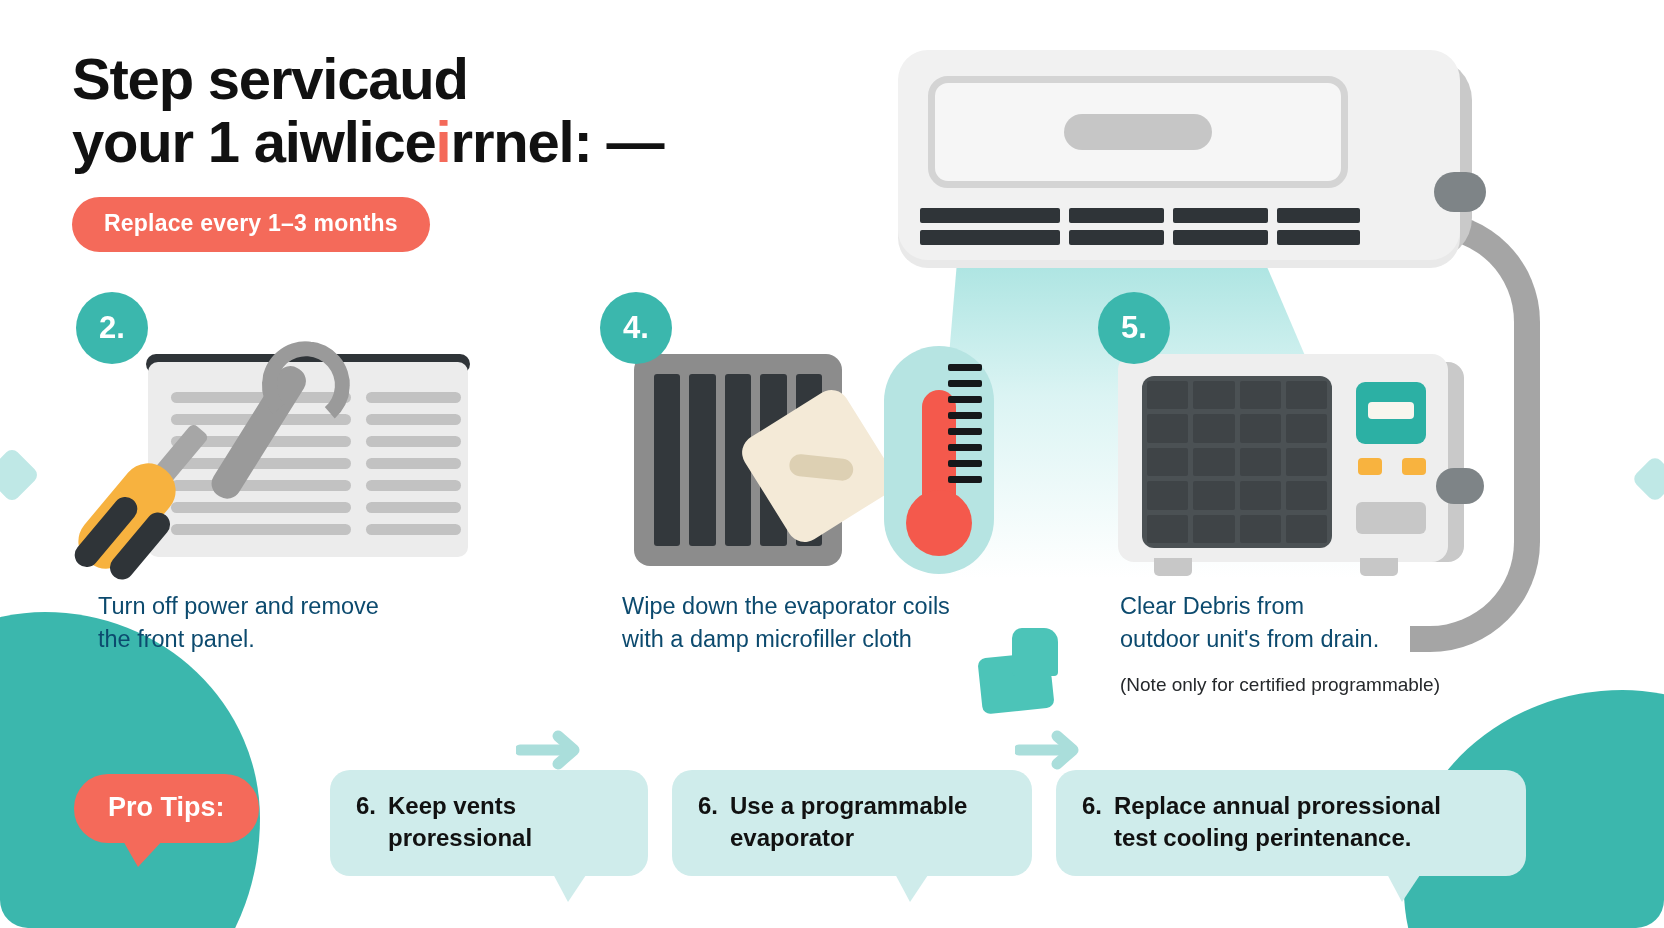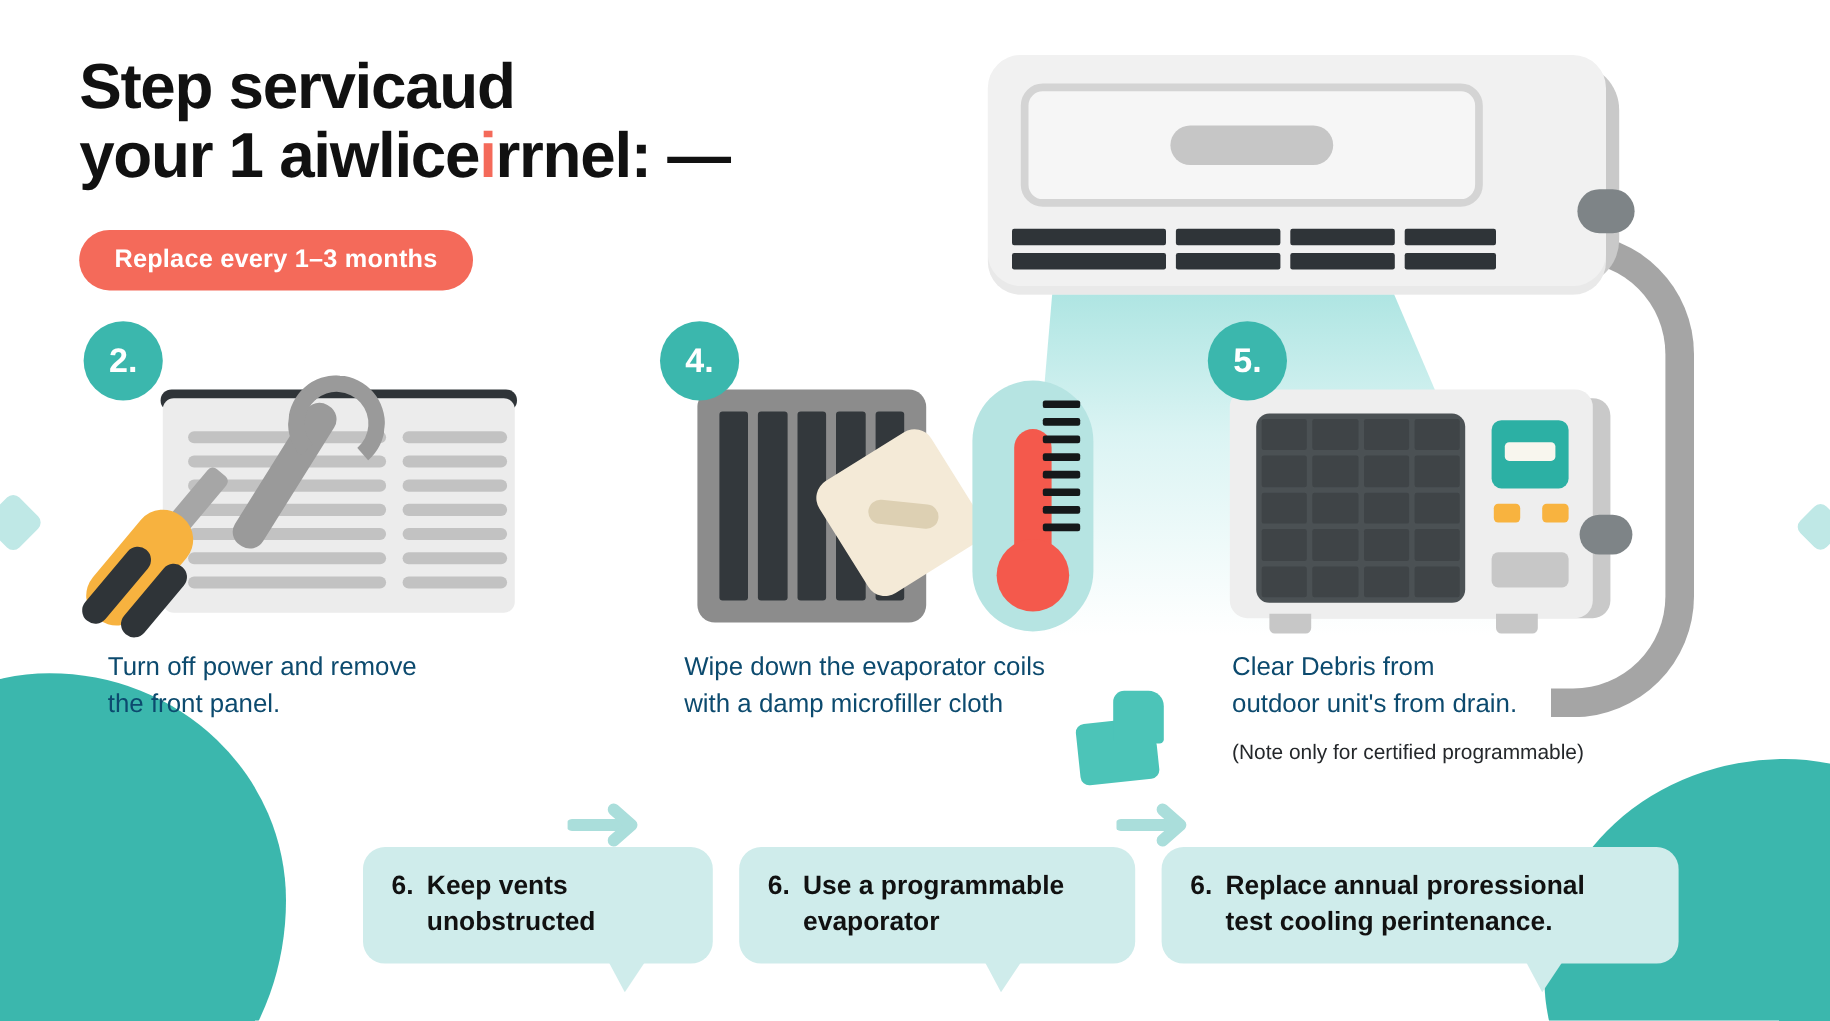--- a/index.html
+++ b/index.html
@@ -8,20 +8,21 @@
     width: 1664px; height: 928px;
     background: #ffffff;
     font-family: "Liberation Sans", sans-serif;
     overflow: hidden;
   }
   #stage {
     position: relative;
     width: 1664px; height: 928px;
     background: #ffffff;
     overflow: hidden;
+    border-radius: 28px;
   }
 
   
   .blob { position: absolute; background: #3bb7ad; border-radius: 50%; }
   .blob-bl {
     left: -170px; top: 612px;
     width: 430px; height: 430px;
     border-radius: 50% 50% 45% 55% / 55% 48% 52% 45%;
   }
   .blob-br {
@@ -54,21 +55,21 @@
   
   .header { position: absolute; left: 72px; top: 48px; width: 790px; z-index: 6; }
   .title {
     font-size: 58px; line-height: 1.08;
     font-weight: 700; color: #111111;
     letter-spacing: -1.2px;
     white-space: pre-line;
   }
   .title .accent-i { color: #f46a5a; }
   .badge {
-    display: inline-block; margin-top: 36px;
+    display: inline-block; margin-top: 24px;
     background: #f46a5a; color: #ffffff;
     font-size: 23px; font-weight: 700;
     padding: 13px 32px 15px 32px;
     border-radius: 34px;
     letter-spacing: 0.2px;
   }
 
   
   .ac-wrap { position: absolute; left: 898px; top: 50px; width: 600px; height: 230px; z-index: 2; }
   .ac-body {
@@ -486,25 +487,26 @@
       <div class="caption">Clear Debris from
 outdoor unit's from drain.</div>
       <div class="caption-note">(Note only for certified programmable)</div>
     </div>
   </div>
 
   <div class="blob-accent-mid"></div>
   <div class="blob-accent-mid2"></div>
 
   <div class="tips">
+    <div class="pro-tips-badge">Pro Tips:</div>
 
     <div class="tip tip-1">
       <span class="tip-num">6.</span>
       <span class="tip-text">Keep vents
-unobstructed</span>
+proressional</span>
     </div>
 
     <div class="tip tip-2">
       <span class="tip-num">6.</span>
       <span class="tip-text">Use a programmable
 evaporator</span>
     </div>
 
     <div class="tip tip-3">
       <span class="tip-num">6.</span>

